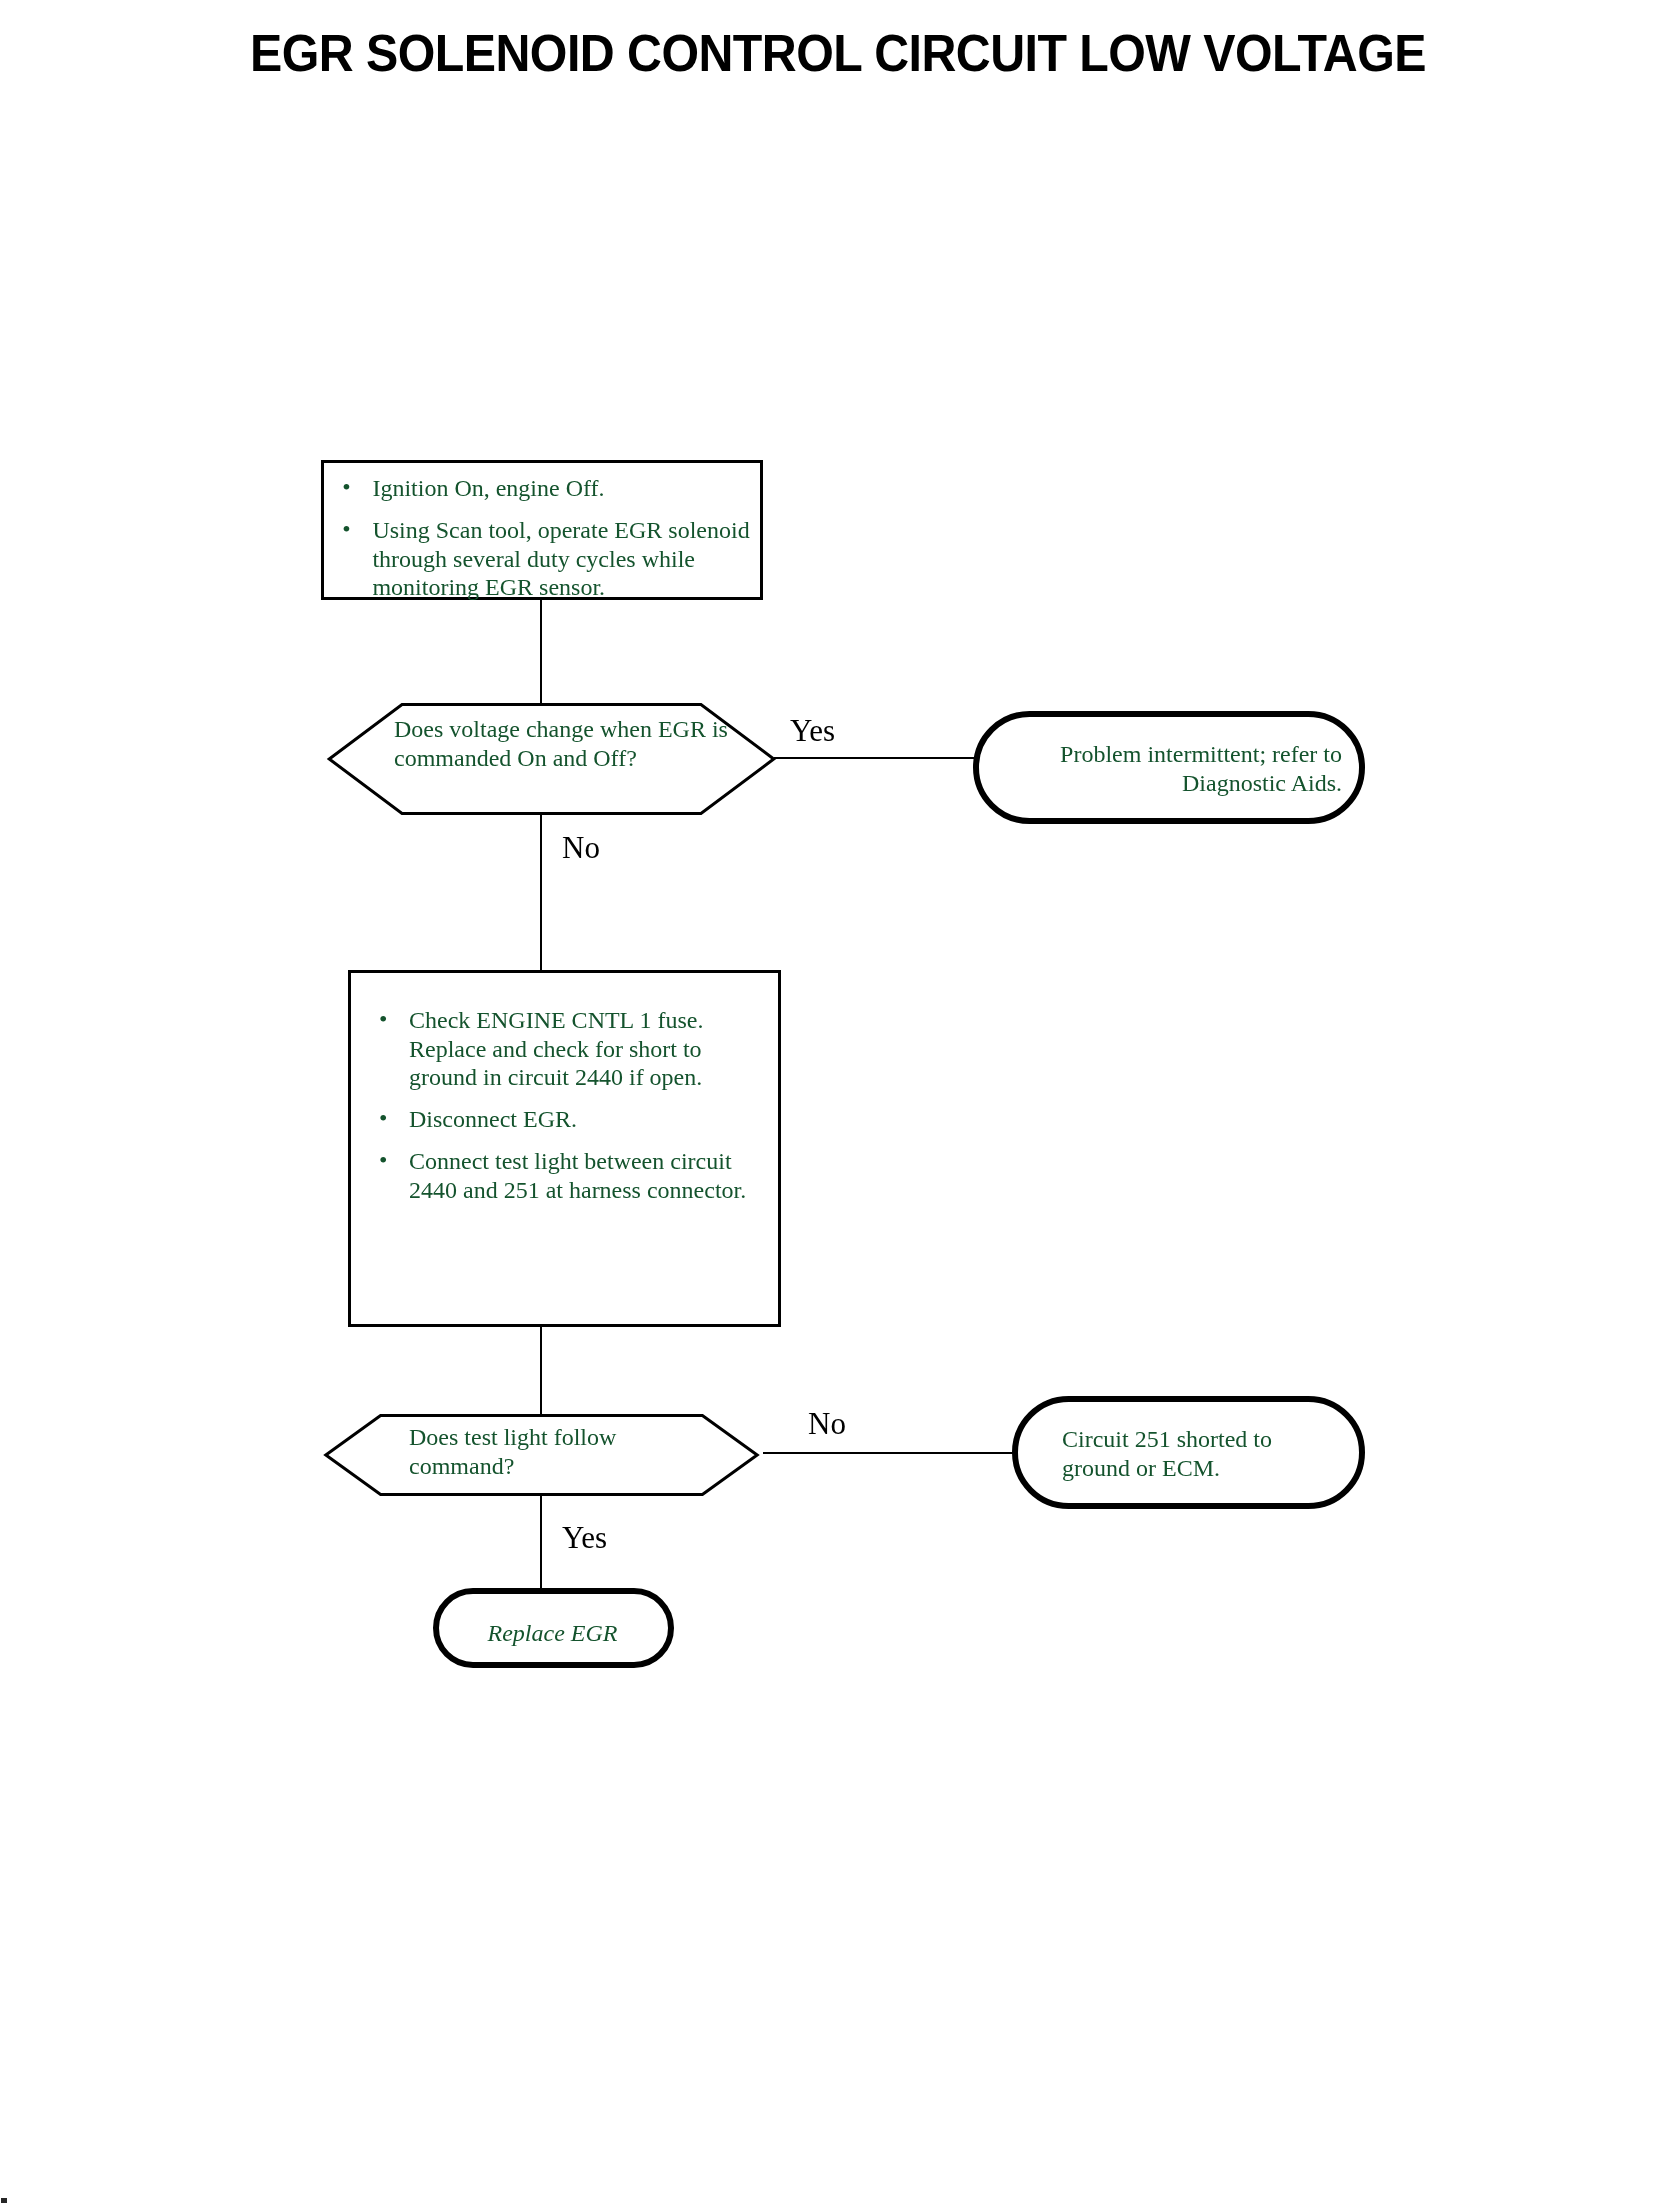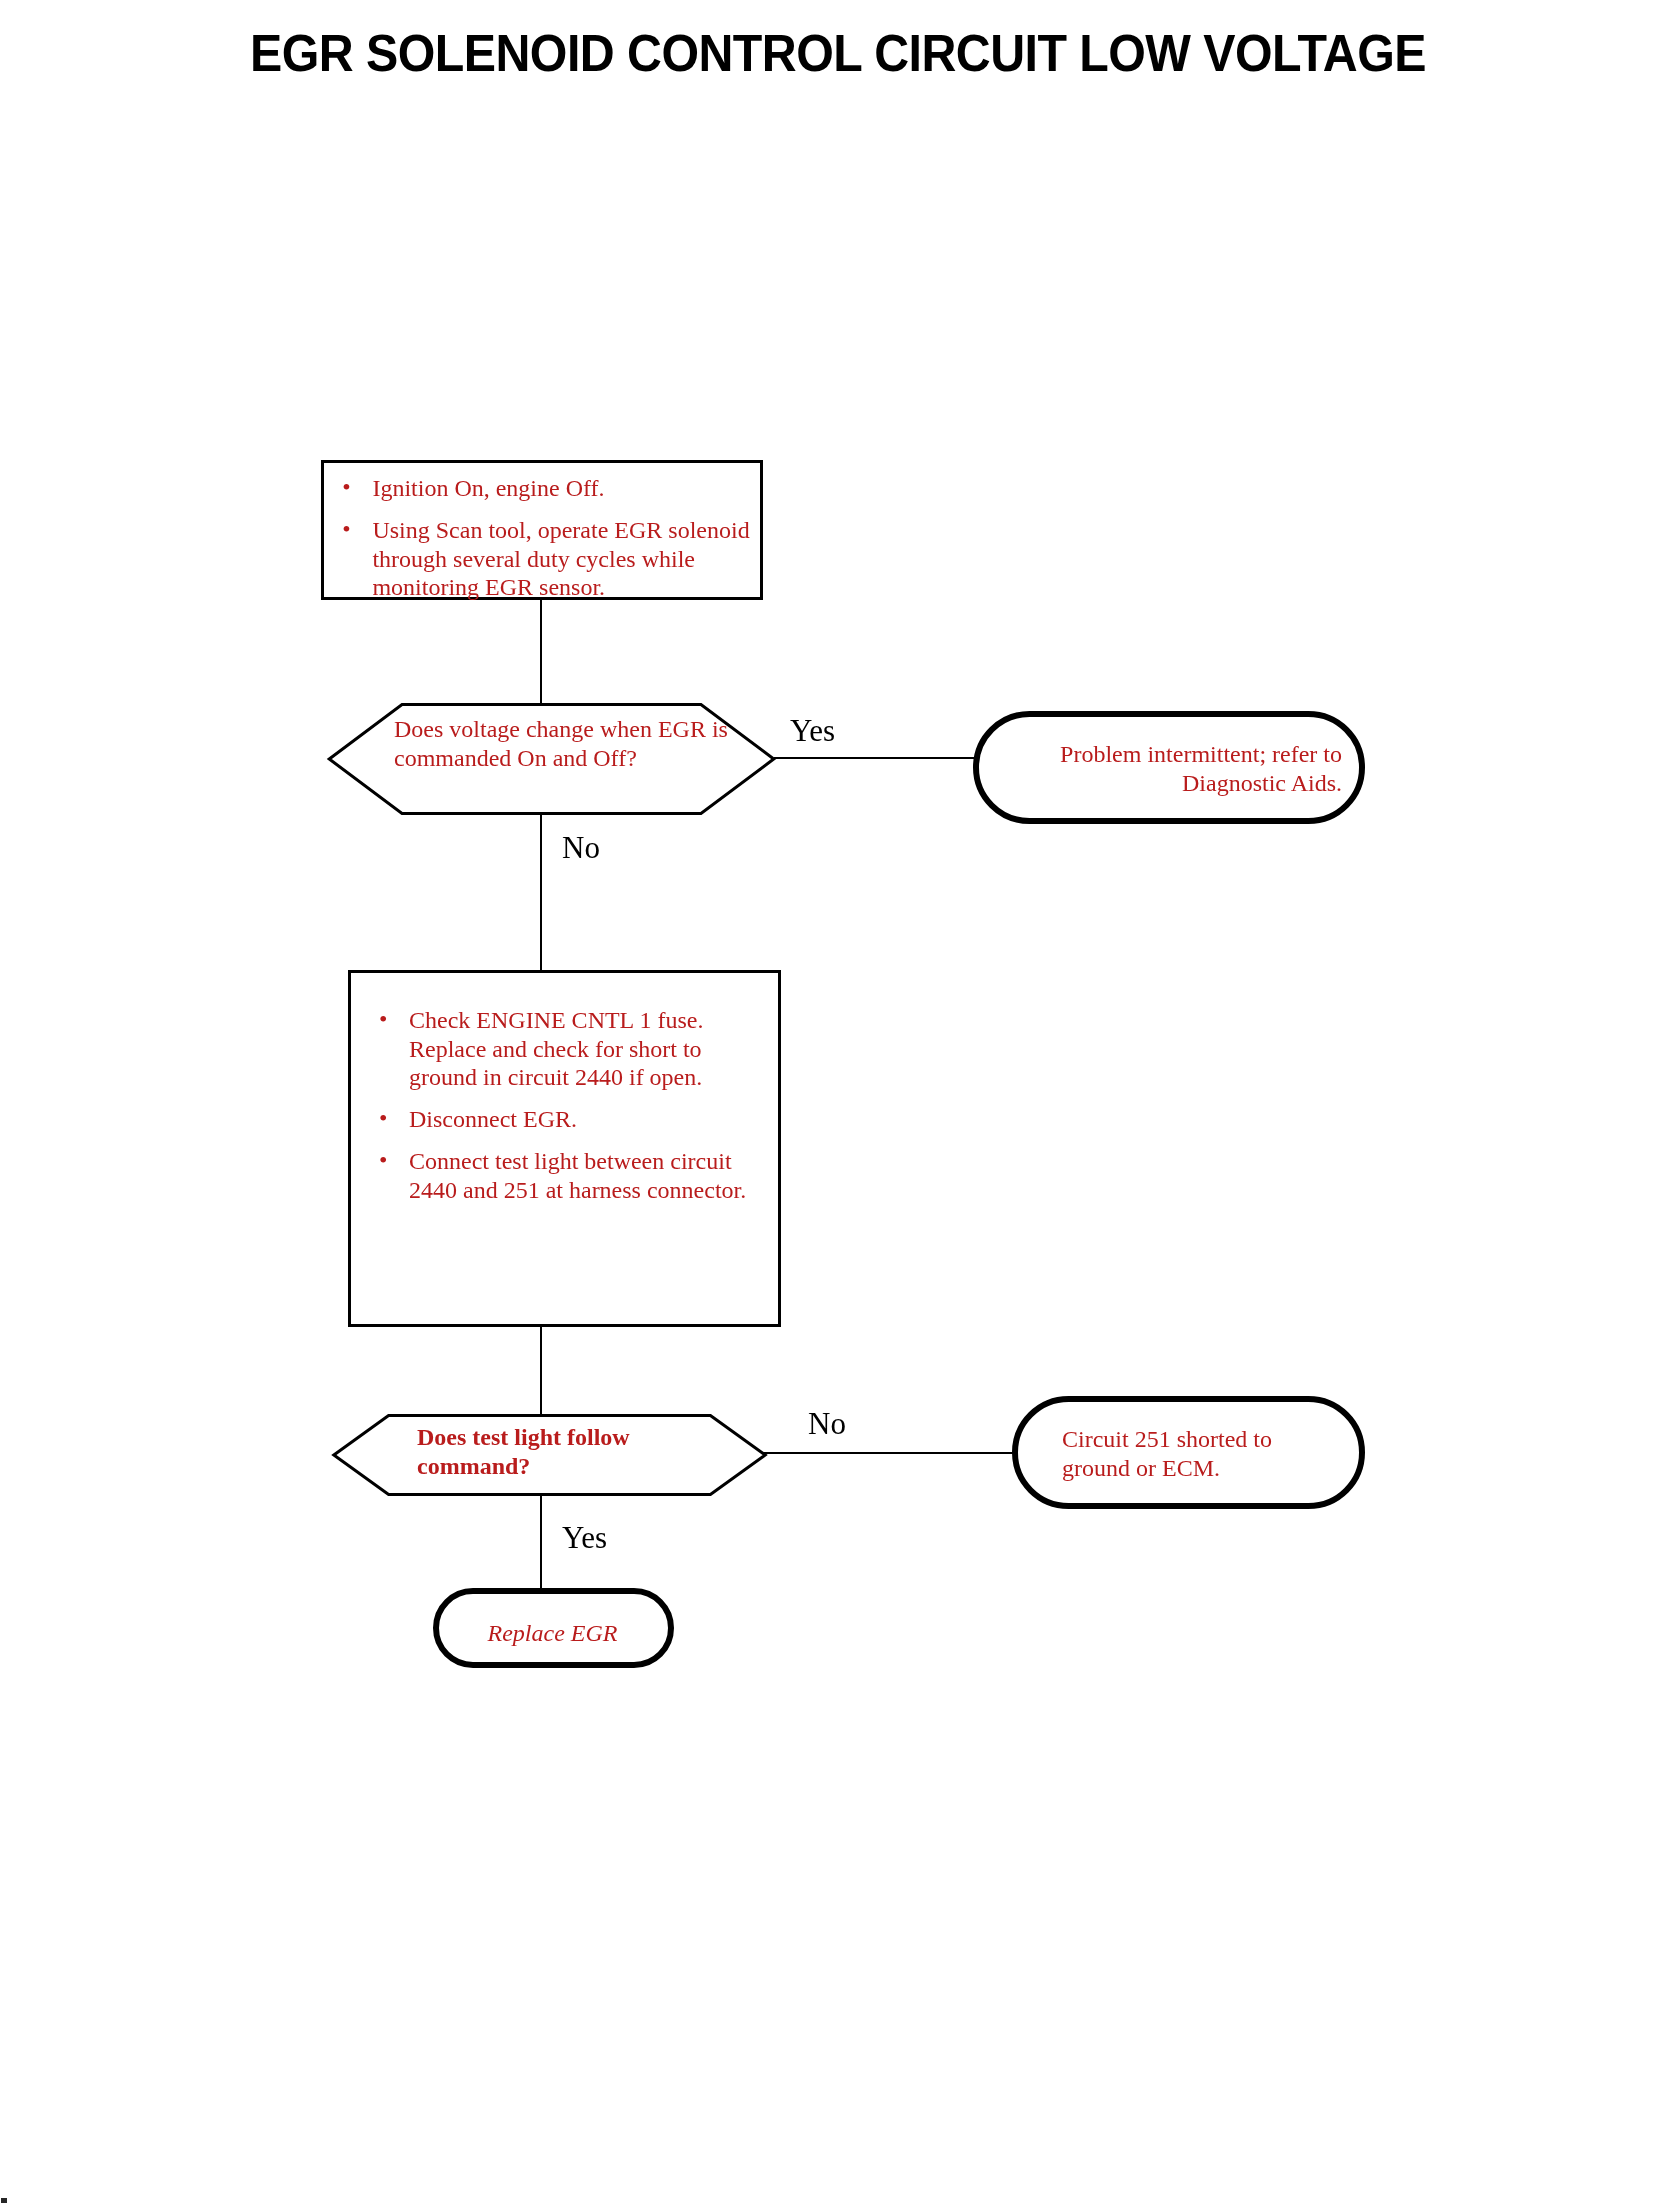--- a/index.html
+++ b/index.html
@@ -64,21 +64,21 @@
   .hexagon-text {
     position: absolute;
     z-index: 2;
   }
 
   
   .body-text {
     font-family: "Liberation Serif", "DejaVu Serif", serif;
     font-size: 24px;
     line-height: 28.6px;
-    color: #b91c1c;
+    color: #14532d;
   }
 
   .bullet-list {
     list-style: none;
     margin: 0;
     padding: 0;
   }
   .bullet-list li {
     position: relative;
     padding-left: 35px;
@@ -123,21 +123,21 @@
 
   #decision-1 { left: 327px; top: 702px; width: 449px; height: 114px; }
   #decision-1 .hexagon-text { left: 67px; top: 13.4px; width: 340px; }
 
   #terminator-1 { left: 973px; top: 711px; width: 392px; height: 113px; }
   #terminator-1 .body-text { position: absolute; left: 47px; top: 23px; width: 316px; text-align: right; }
 
   #process-box-2 { left: 348px;  top: 970px; width: 433px;  height: 357px; }
   #process-box-2 .body-text { position: absolute; left: 23px; top: 33px; width: 389px; }
 
-  #decision-2 { left: 332px; top: 1413px; width: 435px; height: 84px; font-weight: bold; }
+  #decision-2 { left: 324px; top: 1413px; width: 435px; height: 84px; }
   #decision-2 .hexagon-text { left: 85px; top: 10.3px; width: 304px; }
 
   #terminator-2 { left: 1012px; top: 1396px; width: 353px; height: 113px; }
   #terminator-2 .body-text { position: absolute; left: 44px; top: 23px; width: 280px; }
 
   #terminator-3 { left: 433px; top: 1588px; width: 241px; height: 80px; }
   #terminator-3 .body-text {
     position: absolute; left: 0; top: 25px; width: 227px; text-align: center; font-style: italic;
   }
 

